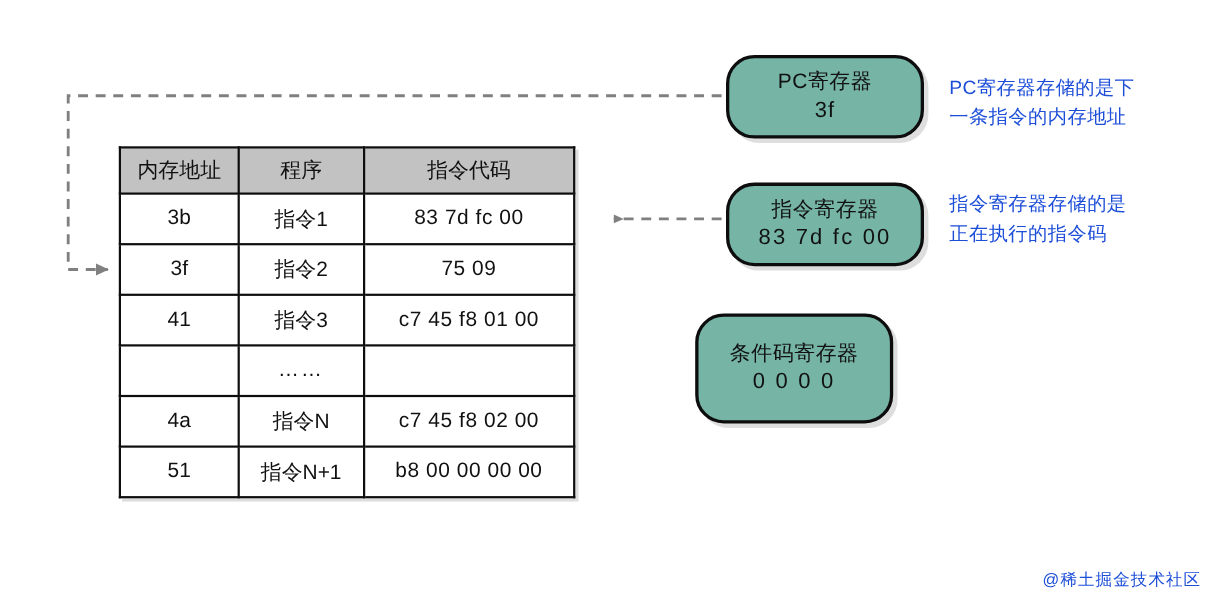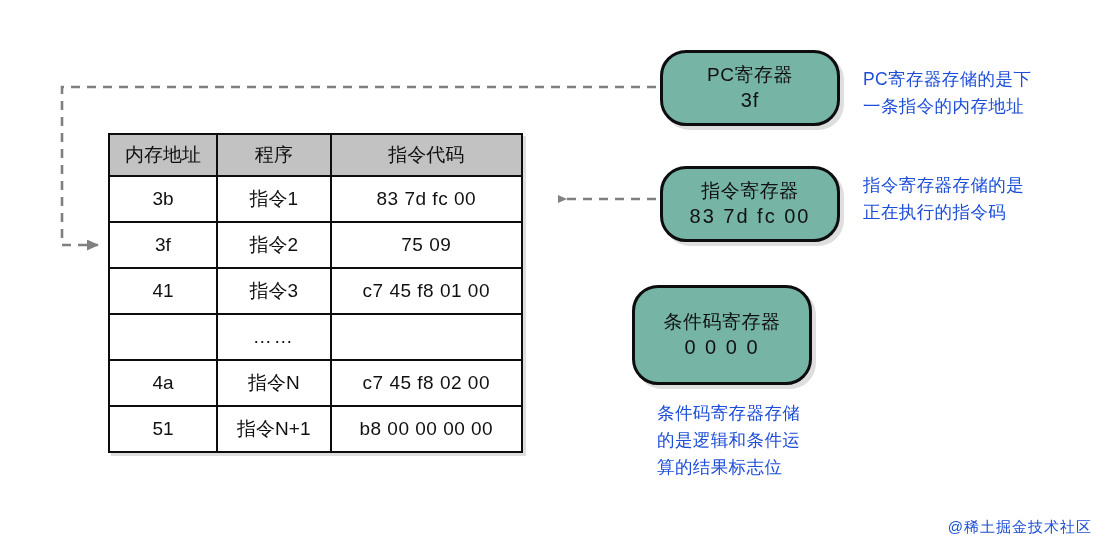--- a/index.html
+++ b/index.html
@@ -209,19 +209,16 @@
 
   <div class="reg-box" id="box-cc">
     <div class="reg-title">条件码寄存器</div>
     <div class="reg-value">0    0    0    0</div>
   </div>
 
   <div class="note" id="note-pc">PC寄存器存储的是下
 一条指令的内存地址</div>
   <div class="note" id="note-ir">指令寄存器存储的是
 正在执行的指令码</div>
-  <div class="note" id="note-cc">条件码寄存器存储
-的是逻辑和条件运
-算的结果标志位</div>
 
   <div id="watermark">@稀土掘金技术社区</div>
 
 </div>
 
 </body></html>

